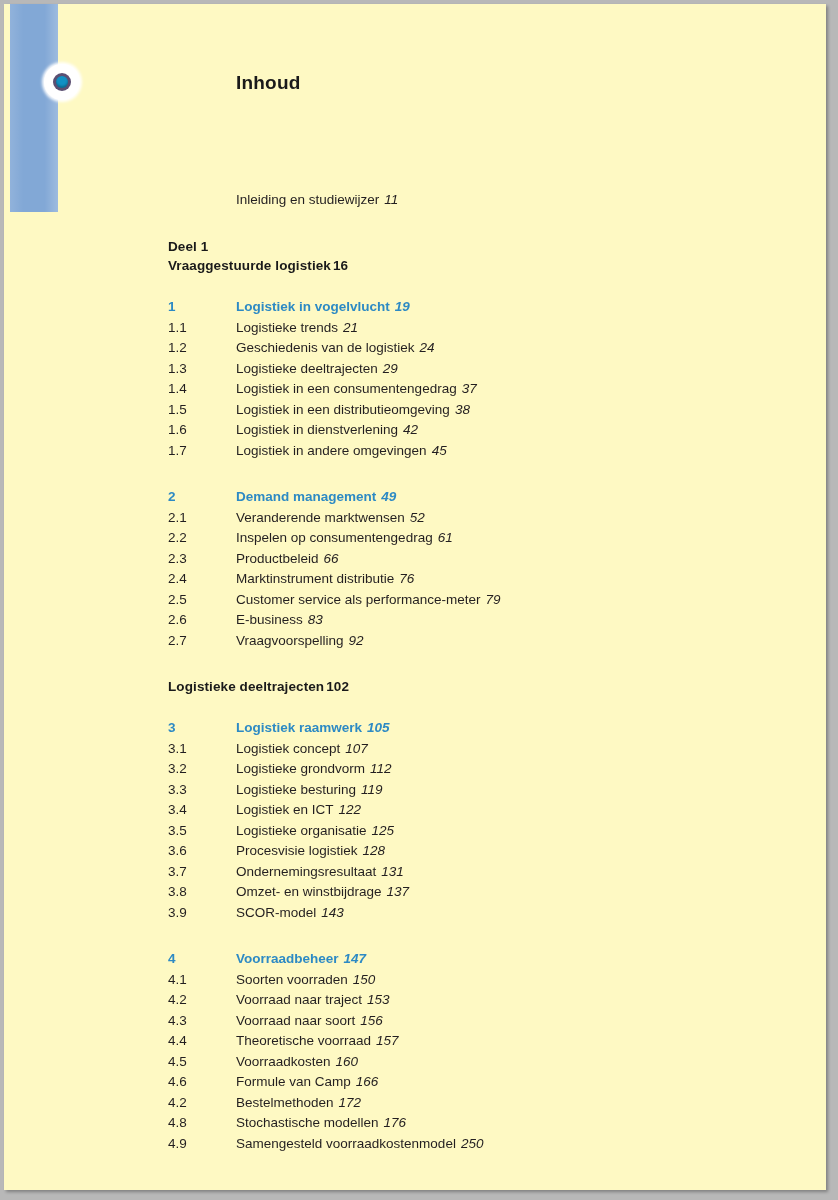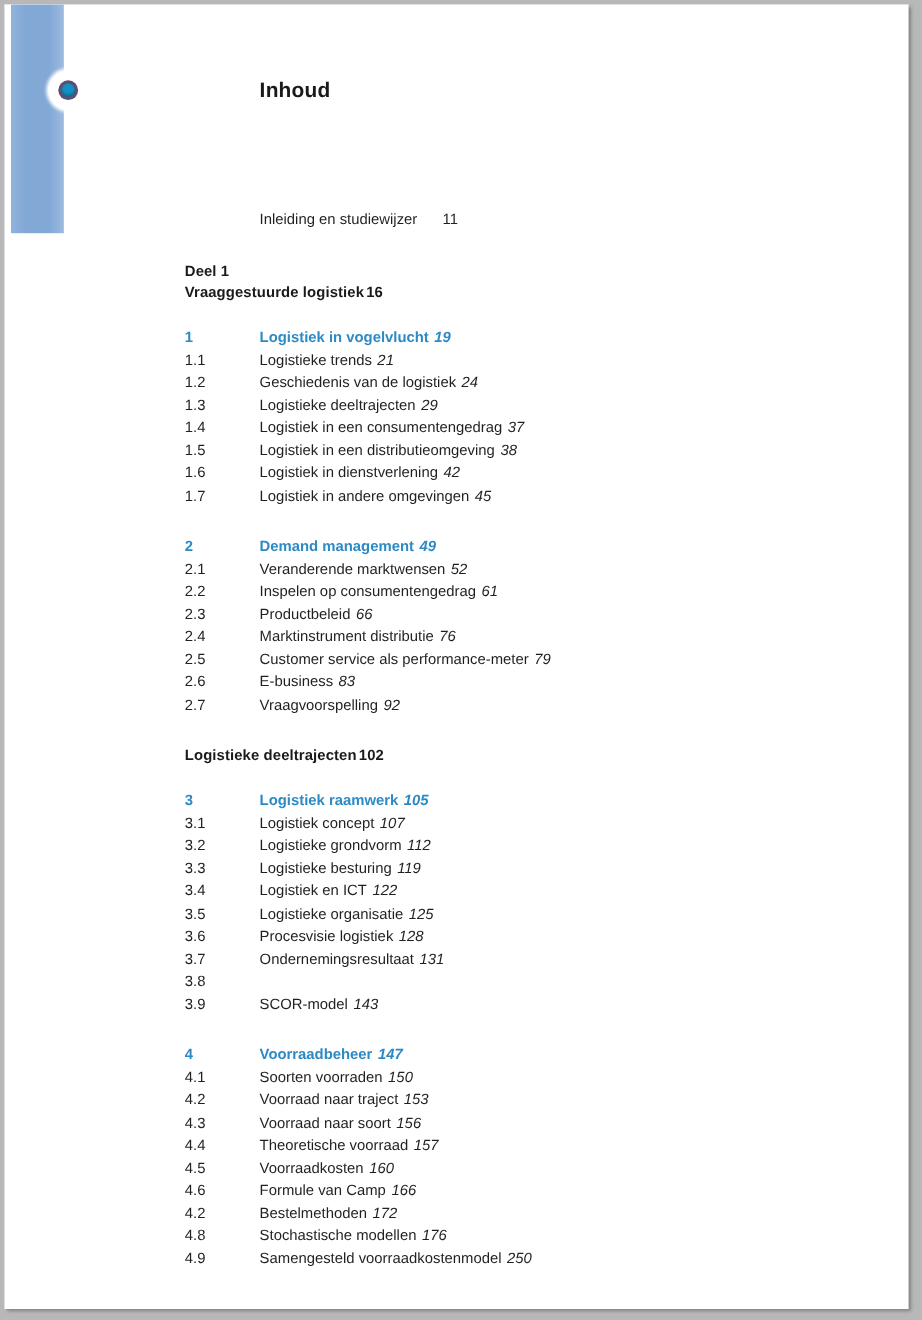--- a/index.html
+++ b/index.html
@@ -13,21 +13,21 @@
     overflow: hidden;
     font-family: "Liberation Sans", "DejaVu Sans", sans-serif;
   }
 
   .page {
     position: absolute;
     left: 4px;
     top: 4px;
     width: 822px;
     height: 1186px;
-    background: #ffffff;
+    background: #fef9c3;
     box-shadow: 2px 2px 3px rgba(0,0,0,0.30);
     overflow: hidden;
   }
 
   
   .side-tab {
     position: absolute;
     left: 6px;
     top: 0px;
     width: 48px;
@@ -100,21 +100,21 @@
     width: 560px;
   }
 
   
   .frontmatter {
     margin: 0 0 28px 68px;
     font-size: 13.5px;
     color: #231f20;
     line-height: 19px;
   }
-  .frontmatter .pg { margin-left: 23px; }
+  .frontmatter .pg { font-style: italic; margin-left: 5px; }
 
   
   .part {
     margin: 0 0 22px 0;
     line-height: 19px;
   }
   .part .part-label,
   .part .part-title {
     display: block;
     font-size: 13.5px;
@@ -274,20 +274,21 @@
           <div class="row section">
             <span class="num">3.6</span>
             <span class="txt"><span>Procesvisie logistiek</span><span class="pg">128</span></span>
           </div>
           <div class="row section">
             <span class="num">3.7</span>
             <span class="txt"><span>Ondernemingsresultaat</span><span class="pg">131</span></span>
           </div>
           <div class="row section">
             <span class="num">3.8</span>
+            <span class="txt"><span>Omzet- en winstbijdrage</span><span class="pg">137</span></span>
           </div>
           <div class="row section">
             <span class="num">3.9</span>
             <span class="txt"><span>SCOR-model</span><span class="pg">143</span></span>
           </div>
         </div>
         <div class="chapter-group">
           <div class="row chapter">
             <span class="num">4</span>
             <span class="txt"><span>Voorraadbeheer</span><span class="pg">147</span></span>

